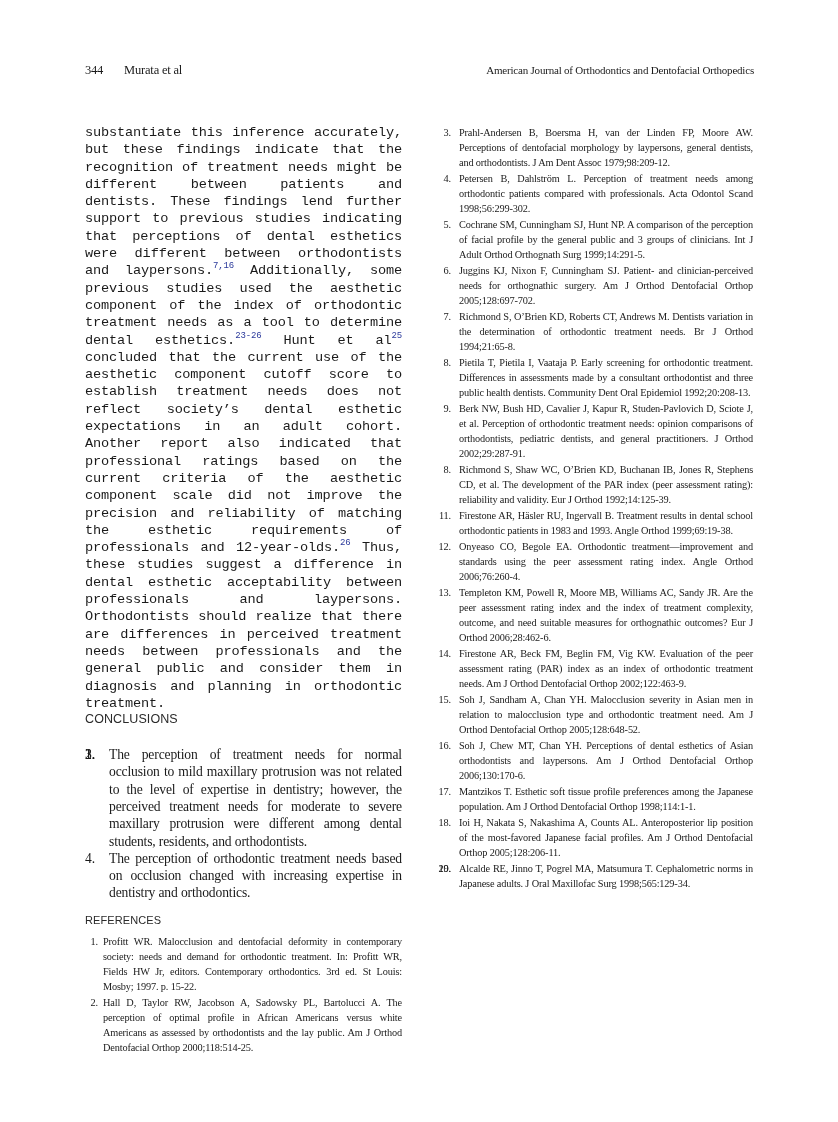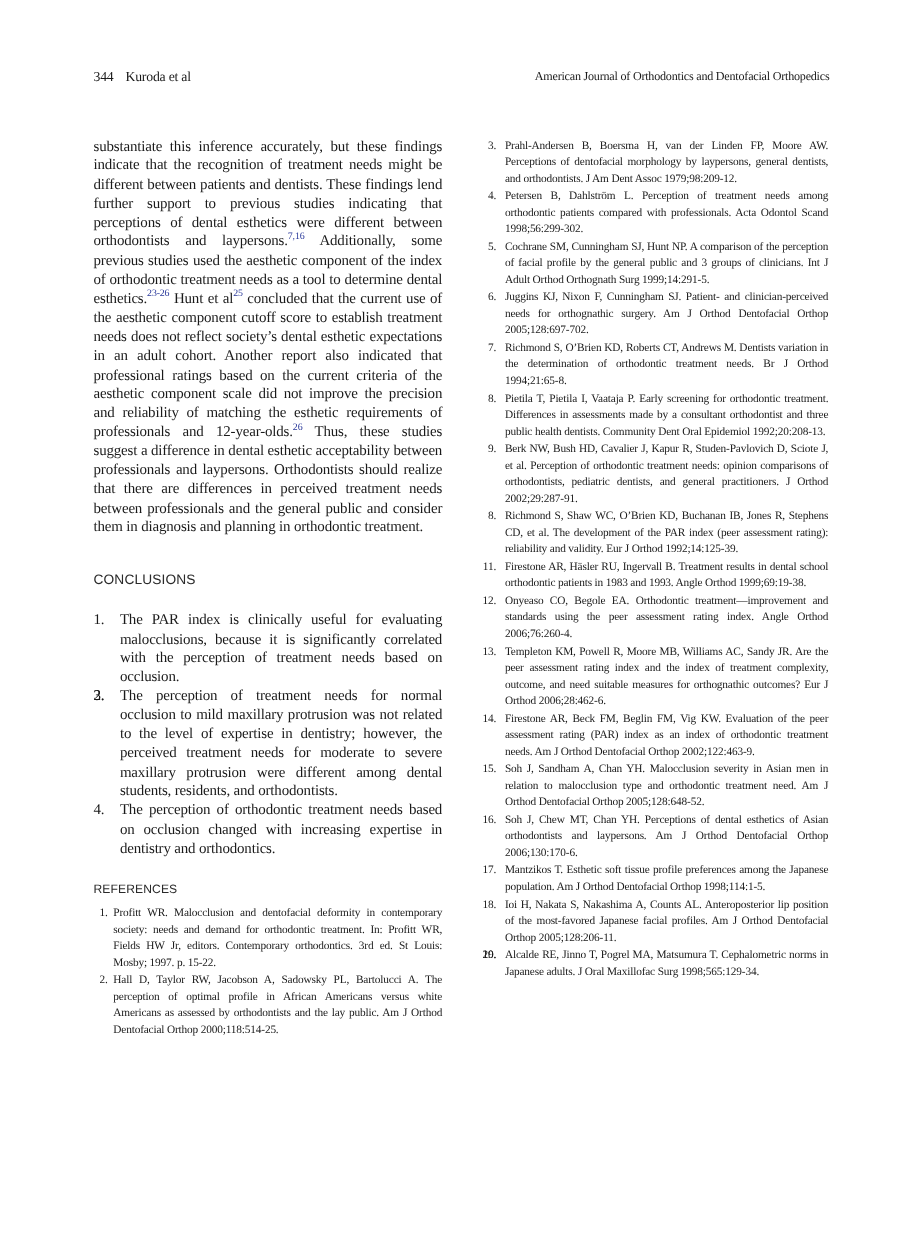--- a/index.html
+++ b/index.html
@@ -1,54 +1,54 @@
 <!DOCTYPE html>
 <html><head>
 <meta charset="utf-8">
 <style>
   html, body { margin: 0; padding: 0; background: #ffffff; }
   body { width: 838px; height: 1122px; position: relative; overflow: hidden;
          font-family: "Liberation Serif", "DejaVu Serif", serif; color: #1a1a1a; }
   .header-left { position: absolute; left: 85px; top: 63px; font-size: 12.5px; letter-spacing: -0.2px; }
-  .header-left .pg { margin-right: 8px; }
+  .header-left .pg { margin-right: 18px; }
   .header-right { position: absolute; right: 84px; top: 63px; font-size: 11px; line-height: 15px; letter-spacing: -0.2px; }
   .col-left { position: absolute; left: 85px; top: 124px; width: 317px; }
   .col-right { position: absolute; left: 440px; top: 125px; width: 313px; }
-  .body-para { font-size: 13.6px; line-height: 17.3px; text-align: justify; margin: 0; letter-spacing: -0.15px; }
+  .body-para { font-size: 13.6px; line-height: 17.3px; text-align: justify; margin: 0; letter-spacing: -0.15px; font-family: Liberation Mono, monospace; }
   sup.cite { color: #2b3a9b; font-size: 9px; vertical-align: super; line-height: 0; }
   .sec-head { font-family: "Liberation Sans", "DejaVu Sans", sans-serif; font-size: 12.5px; color: #2a2a2a; letter-spacing: 0.1px; }
-  .concl-head { margin-top: 33px; }
+  .concl-head { }
   .concl-list { list-style: none; margin: 20px 0 0 0; padding: 0; }
   .concl-list li { position: relative; padding-left: 24px; font-size: 13.6px; line-height: 17.3px; text-align: justify; letter-spacing: -0.15px; }
   .concl-list li .num { position: absolute; left: 0; top: 0; }
-  .ref-head { margin-top: 24px; font-size: 11px; }
+  .ref-head { margin-top: 12px; font-size: 11px; }
   .ref-list { list-style: none; margin: 8px 0 0 0; padding: 0; }
   .ref-list li { position: relative; padding-left: 18px; font-size: 10.3px; line-height: 15px; text-align: justify; margin-bottom: 1px; letter-spacing: -0.15px; }
   .ref-list li .num { position: absolute; left: 0; top: 0; text-align: right; width: 13px; }
   .col-right .ref-list { margin-top: 0; }
   .col-right .ref-list li { padding-left: 19px; }
   .col-right .ref-list li .num { width: 14px; left: -3px; }
 </style>
 </head>
 <body>
 
 <div class="header-left">
   <span class="pg">344</span>
-  <span>Kuroda et al</span>
+  <span>Murata et al</span>
 </div>
 <div class="header-right">
   <div>American Journal of Orthodontics and Dentofacial Orthopedics</div>
 </div>
 
 <div class="col-left">
   <p class="body-para" id="disc-para"><span>substantiate this inference accurately, but these findings indicate that the recognition of treatment needs might be different between patients and dentists. These findings lend further support to previous studies indicating that perceptions of dental esthetics were different between orthodontists and laypersons.</span><sup class="cite">7,16</sup><span> Additionally, some previous studies used the aesthetic component of the index of orthodontic treatment needs as a tool to determine dental esthetics.</span><sup class="cite">23-26</sup><span> Hunt et al</span><sup class="cite">25</sup><span> concluded that the current use of the aesthetic component cutoff score to establish treatment needs does not reflect society’s dental esthetic expectations in an adult cohort. Another report also indicated that professional ratings based on the current criteria of the aesthetic component scale did not improve the precision and reliability of matching the esthetic requirements of professionals and 12-year-olds.</span><sup class="cite">26</sup><span> Thus, these studies suggest a difference in dental esthetic acceptability between professionals and laypersons. Orthodontists should realize that there are differences in perceived treatment needs between professionals and the general public and consider them in diagnosis and planning in orthodontic treatment.</span></p>
 
   <div class="sec-head concl-head">CONCLUSIONS</div>
   <ol class="concl-list" id="concl-list">
-      <li><span class="num">1.</span><span>The PAR index is clinically useful for evaluating malocclusions, because it is significantly correlated with the perception of treatment needs based on occlusion.</span></li>
+      <li><span class="num">1.</span></li>
       <li><span class="num">2.</span></li>
       <li><span class="num">3.</span><span>The perception of treatment needs for normal occlusion to mild maxillary protrusion was not related to the level of expertise in dentistry; however, the perceived treatment needs for moderate to severe maxillary protrusion were different among dental students, residents, and orthodontists.</span></li>
       <li><span class="num">4.</span><span>The perception of orthodontic treatment needs based on occlusion changed with increasing expertise in dentistry and orthodontics.</span></li>
     </ol>
 
   <div class="sec-head ref-head">REFERENCES</div>
   <ol class="ref-list" id="ref-left">
       <li><span class="num">1.</span><span>Profitt WR. Malocclusion and dentofacial deformity in contemporary society: needs and demand for orthodontic treatment. In: Profitt WR, Fields HW Jr, editors. Contemporary orthodontics. 3rd ed. St Louis: Mosby; 1997. p. 15-22.</span></li>
       <li><span class="num">2.</span><span>Hall D, Taylor RW, Jacobson A, Sadowsky PL, Bartolucci A. The perception of optimal profile in African Americans versus white Americans as assessed by orthodontists and the lay public. Am J Orthod Dentofacial Orthop 2000;118:514-25.</span></li>
     </ol>
@@ -63,18 +63,18 @@
       <li><span class="num">7.</span><span>Richmond S, O’Brien KD, Roberts CT, Andrews M. Dentists variation in the determination of orthodontic treatment needs. Br J Orthod 1994;21:65-8.</span></li>
       <li><span class="num">8.</span><span>Pietila T, Pietila I, Vaataja P. Early screening for orthodontic treatment. Differences in assessments made by a consultant orthodontist and three public health dentists. Community Dent Oral Epidemiol 1992;20:208-13.</span></li>
       <li><span class="num">9.</span><span>Berk NW, Bush HD, Cavalier J, Kapur R, Studen-Pavlovich D, Sciote J, et al. Perception of orthodontic treatment needs: opinion comparisons of orthodontists, pediatric dentists, and general practitioners. J Orthod 2002;29:287-91.</span></li>
       <li><span class="num">8.</span><span>Richmond S, Shaw WC, O’Brien KD, Buchanan IB, Jones R, Stephens CD, et al. The development of the PAR index (peer assessment rating): reliability and validity. Eur J Orthod 1992;14:125-39.</span></li>
       <li><span class="num">11.</span><span>Firestone AR, Häsler RU, Ingervall B. Treatment results in dental school orthodontic patients in 1983 and 1993. Angle Orthod 1999;69:19-38.</span></li>
       <li><span class="num">12.</span><span>Onyeaso CO, Begole EA. Orthodontic treatment—improvement and standards using the peer assessment rating index. Angle Orthod 2006;76:260-4.</span></li>
       <li><span class="num">13.</span><span>Templeton KM, Powell R, Moore MB, Williams AC, Sandy JR. Are the peer assessment rating index and the index of treatment complexity, outcome, and need suitable measures for orthognathic outcomes? Eur J Orthod 2006;28:462-6.</span></li>
       <li><span class="num">14.</span><span>Firestone AR, Beck FM, Beglin FM, Vig KW. Evaluation of the peer assessment rating (PAR) index as an index of orthodontic treatment needs. Am J Orthod Dentofacial Orthop 2002;122:463-9.</span></li>
       <li><span class="num">15.</span><span>Soh J, Sandham A, Chan YH. Malocclusion severity in Asian men in relation to malocclusion type and orthodontic treatment need. Am J Orthod Dentofacial Orthop 2005;128:648-52.</span></li>
       <li><span class="num">16.</span><span>Soh J, Chew MT, Chan YH. Perceptions of dental esthetics of Asian orthodontists and laypersons. Am J Orthod Dentofacial Orthop 2006;130:170-6.</span></li>
-      <li><span class="num">17.</span><span>Mantzikos T. Esthetic soft tissue profile preferences among the Japanese population. Am J Orthod Dentofacial Orthop 1998;114:1-5.</span></li>
+      <li><span class="num">17.</span><span>Mantzikos T. Esthetic soft tissue profile preferences among the Japanese population. Am J Orthod Dentofacial Orthop 1998;114:1-1.</span></li>
       <li><span class="num">18.</span><span>Ioi H, Nakata S, Nakashima A, Counts AL. Anteroposterior lip position of the most-favored Japanese facial profiles. Am J Orthod Dentofacial Orthop 2005;128:206-11.</span></li>
       <li><span class="num">19.</span></li>
       <li><span class="num">20.</span><span>Alcalde RE, Jinno T, Pogrel MA, Matsumura T. Cephalometric norms in Japanese adults. J Oral Maxillofac Surg 1998;565:129-34.</span></li>
     </ol>
 </div>
 
 </body></html>

